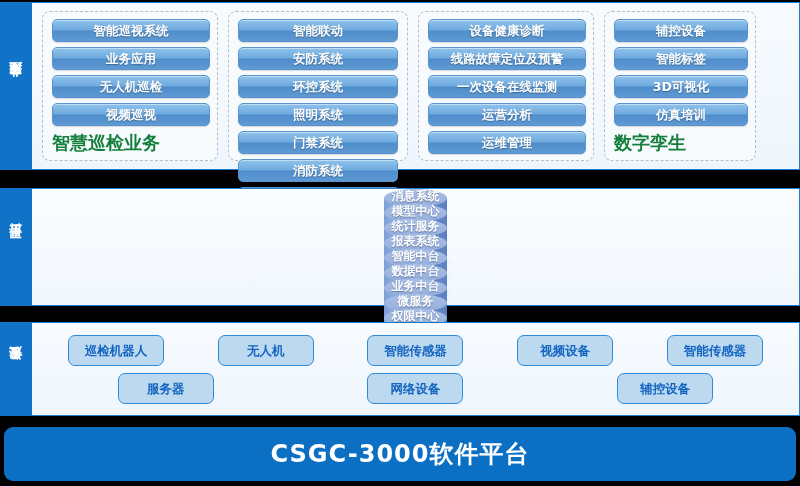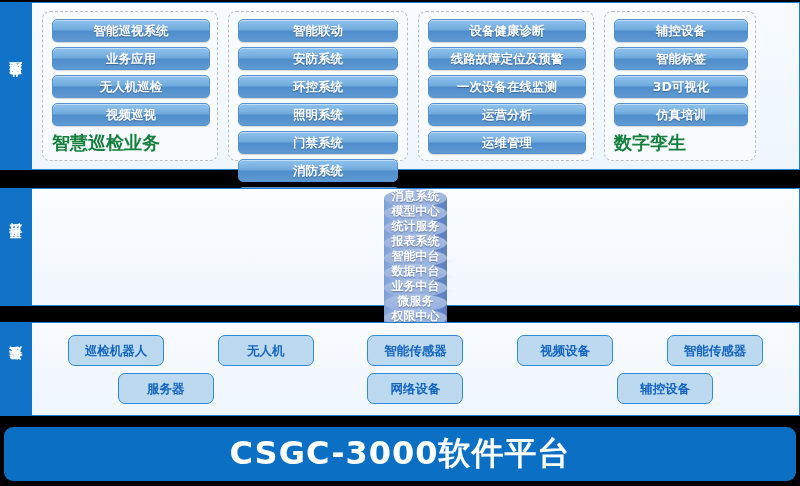--- a/index.html
+++ b/index.html
@@ -143,21 +143,21 @@
   }
 
   
   #banner{
     position:absolute;left:4px;top:427px;
     width:792px;height:54px;
     box-sizing:border-box;
     background:#0b6fc4;
     border-radius:9px;
     color:#ffffff;
-    font-size:32px;font-weight:bold;
+    font-size:24px;font-weight:bold;
     display:flex;align-items:center;justify-content:center;
     letter-spacing:1px;
   }
 </style>
 </head>
 <body>
 
 <div id="diagram">
 
   <div class="layer" id="layer-app" style="width:800px;">

